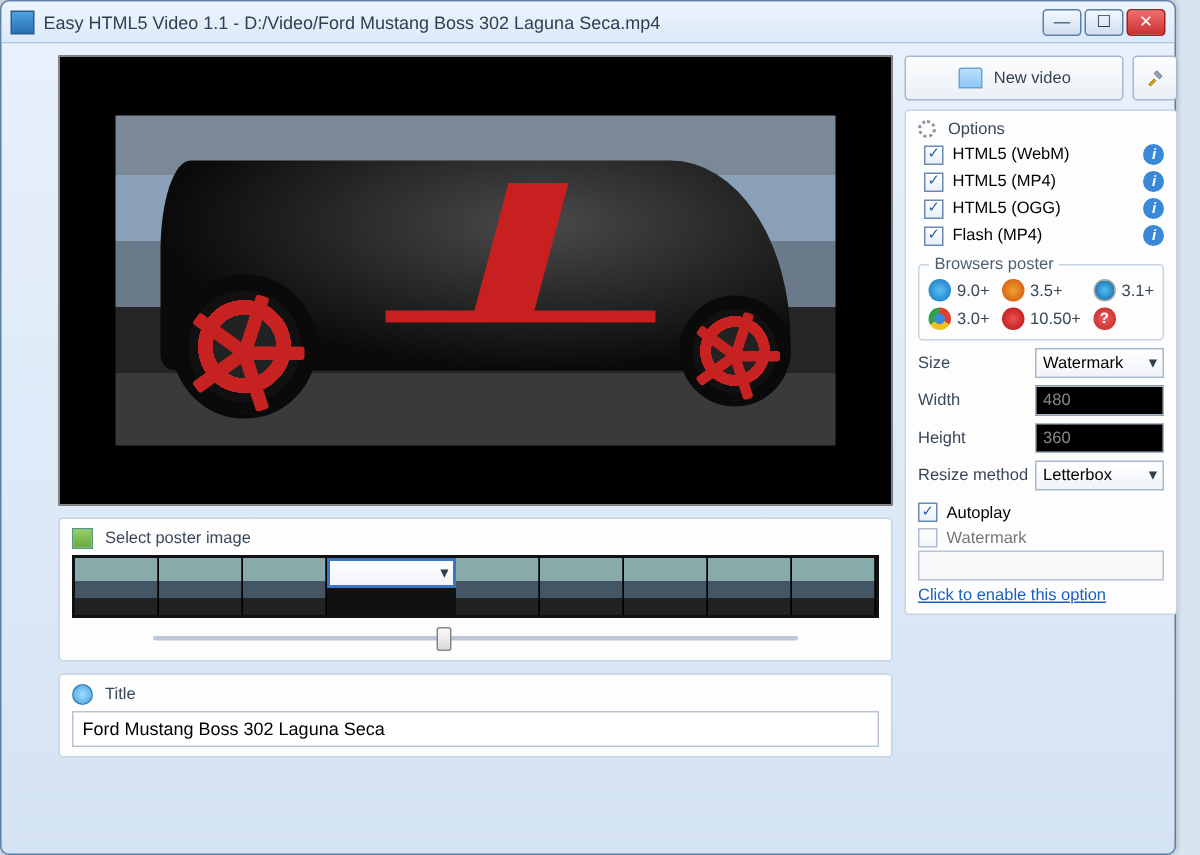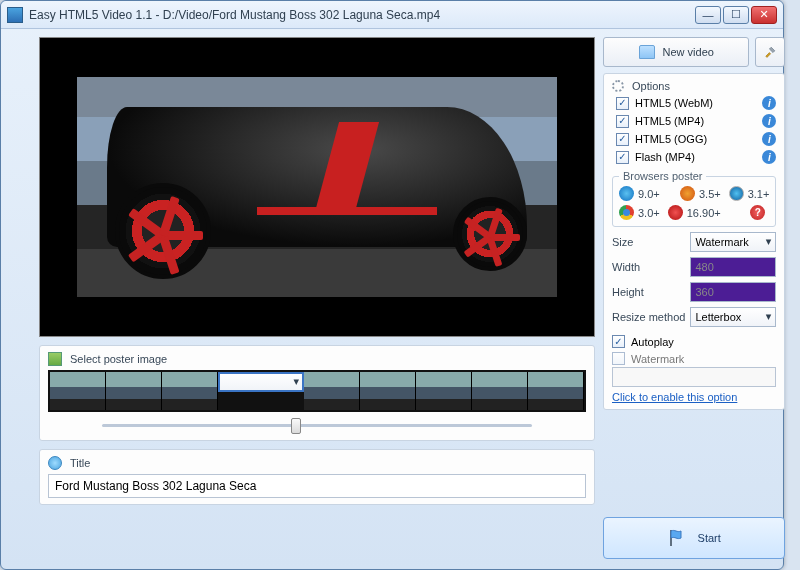--- a/index.html
+++ b/index.html
@@ -47,36 +47,36 @@
   .gear-ic { width:12px; height:12px; border:2px dotted #8896a6; border-radius:50%; }
 
   .opts-list { display:flex; flex-direction:column; gap:4px; margin-top:2px; padding-left:4px; }
   .opt-row { display:flex; align-items:center; gap:6px; }
   .chk { width:13px; height:13px; border:1px solid #6a88b0; background:linear-gradient(#fff,#e8f0fa); display:flex; align-items:center; justify-content:center; color:#2a60a0; font-size:10px; line-height:1; }
   .info-ic { width:14px; height:14px; border-radius:50%; background:#3a88d8; color:#fff; display:flex; align-items:center; justify-content:center; font-size:10px; font-style:italic; font-weight:bold; }
 
   fieldset.browsers { border:1px solid #c8d4e2; border-radius:3px; margin-top:6px; padding:4px 6px 6px; }
   fieldset.browsers legend { color:#506070; padding:0 4px; }
   .browsers-grid { display:grid; grid-template-columns:repeat(3, 1fr); gap:4px 8px; }
-  .br { display:flex; align-items:center; gap:4px; color:#384858;justify-content:flex-end; }
+  .br { display:flex; align-items:center; gap:4px; color:#384858; }
   .br-ic { width:15px; height:15px; border-radius:50%; }
   .br-ie { background:radial-gradient(circle,#5ac0f0,#1070c0); }
   .br-ff { background:radial-gradient(circle,#f0a030,#d05010); }
   .br-sf { background:radial-gradient(circle,#50c0f0,#1060a0); border:1px solid #aaa; }
   .br-ch { background:conic-gradient(#e04030 0 120deg,#f0c020 120deg 240deg,#30a050 240deg 360deg); position:relative; }
   .br-ch::after{content:"";position:absolute;inset:4px;border-radius:50%;background:#3a88e0;}
   .br-op { background:radial-gradient(circle,#f05050,#b01010); }
   .br-q { background:radial-gradient(circle,#f06060,#c02020); display:flex;align-items:center;justify-content:center;color:#fff;font-weight:bold;font-size:10px; }
 
   .form-row { display:flex; align-items:center; justify-content:space-between; margin-top:5px; }
   .form-row label { color:#384858; }
   .sel, .txt { border:1px solid #a8b8cc; background:linear-gradient(#fff,#f0f3f8); height:20px; width:86px; padding:0 4px; font-size:11px; }
   .sel { position:relative; text-align:left; padding-right:16px; }
   .sel::after { content:"▾"; position:absolute; right:4px; top:2px; color:#304050; }
-  .txt[disabled] { background:#4c1d95; color:#888; }
+  .txt[disabled] { background:#000000; color:#888; }
 
   .wm-input { width:100%; border:1px solid #b8c4d4; background:#f8f8f8; height:20px; margin-top:2px; }
   .link { color:#1a5fc4; text-decoration:underline; cursor:pointer; margin-top:4px; display:inline-block; }
 
   .start-btn { margin-top:auto; height:42px; border:1px solid #6fa3e0; background:linear-gradient(#eaf4ff,#cfe6ff); border-radius:4px; display:flex; align-items:center; justify-content:center; gap:10px; font-size:13px; color:#20406a; }
   .flag-ic svg { display:block; }
 
   .page-ic { width:16px; height:14px; background:linear-gradient(#bde0ff,#8ec5f5); border:1px solid #6aa3d8; border-radius:2px 2px 0 0; }
   .img-ic { width:14px; height:12px; background:linear-gradient(#9c6,#6a4); border:1px solid #597; }
   .tag-ic { width:12px;height:12px;border-radius:50%;background:radial-gradient(circle,#9fdcff,#4aa3df);border:1px solid #3a86c0; }
@@ -214,21 +214,21 @@
               <div class="br">
                 <span class="br-ic br-sf"></span>
                 <span>3.1+</span>
               </div>
               <div class="br">
                 <span class="br-ic br-ch"></span>
                 <span>3.0+</span>
               </div>
               <div class="br">
                 <span class="br-ic br-op"></span>
-                <span>16.90+</span>
+                <span>10.50+</span>
               </div>
               <div class="br">
                 <span class="br-ic br-q">?</span>
                 <span></span>
               </div>
             </div>
         </fieldset>
 
         <div class="form-row">
           <label>Size</label>
@@ -252,24 +252,15 @@
           <span>Autoplay</span>
         </div>
         <div class="opt-row" style="margin-top:4px; opacity:.55;">
           <span class="chk" style="color:transparent">✓</span>
           <span>Watermark</span>
         </div>
         <input class="wm-input" disabled="" value="" style="">
         <a class="link">Click to enable this option</a>
       </div>
 
-      <button class="start-btn">
-        <span class="flag-ic">
-          <svg width="20" height="18" viewBox="0 0 20 18">
-              <path d="M3 1 v16" stroke="#607080" stroke-width="2"></path>
-              <path d="M3 2 C7 0 9 4 13 2 L13 9 C9 11 7 7 3 9 Z" fill="#59a8f0" stroke="#3a78c0"></path>
-            </svg>
-        </span>
-        <span>Start</span>
-      </button>
     </div>
   </div>
 </div>
 
 </body></html>

